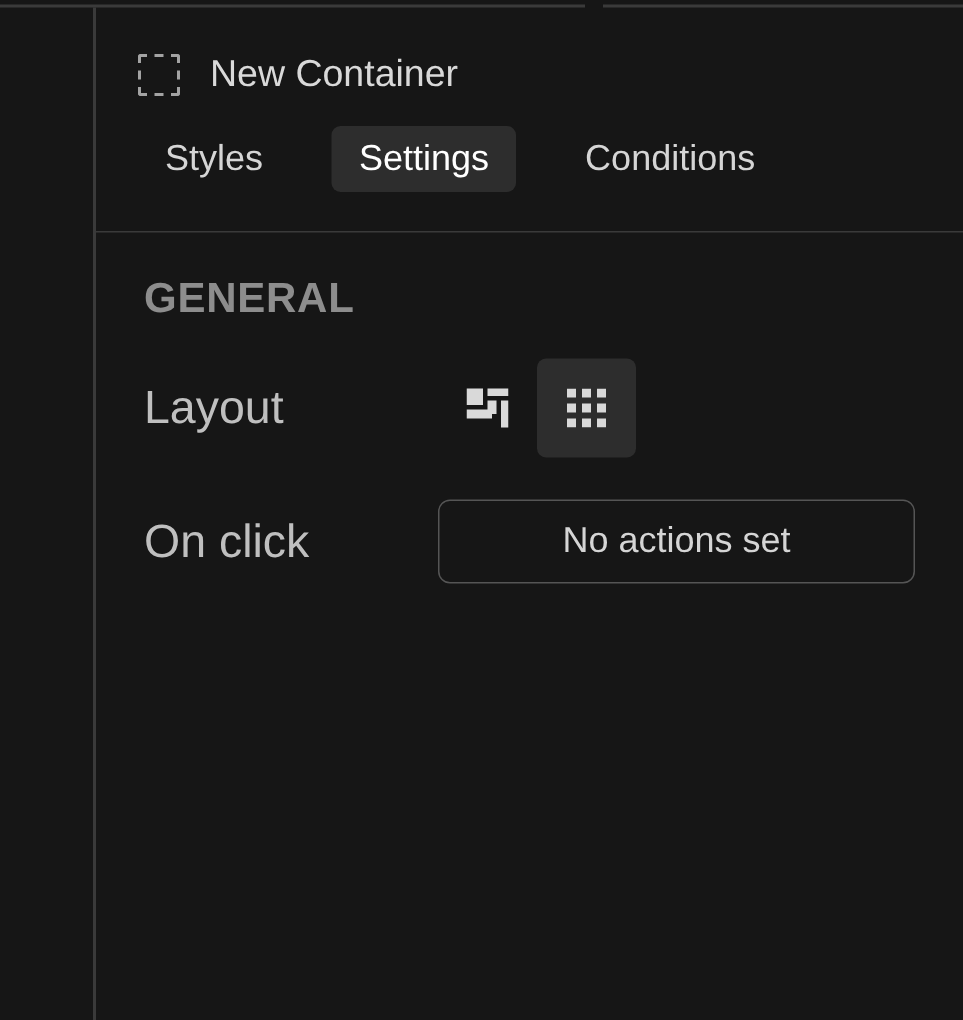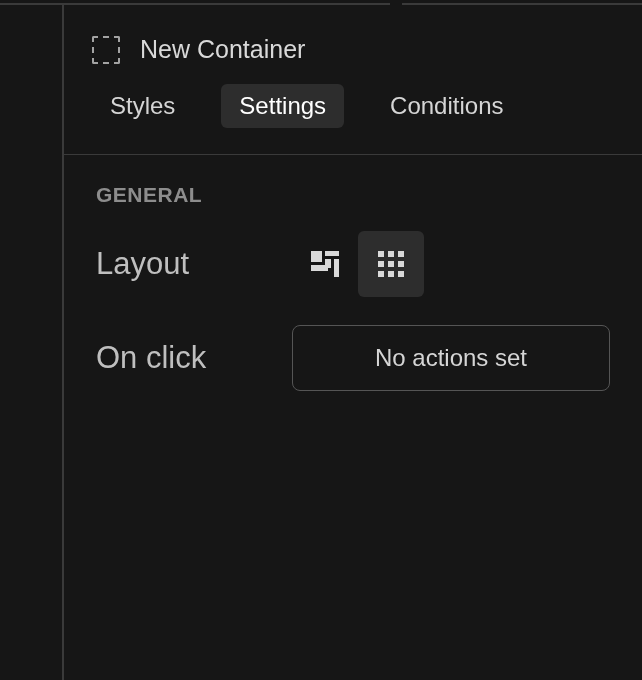--- a/index.html
+++ b/index.html
@@ -63,21 +63,21 @@
       color: #ffffff;
     }
     .divider {
       height: 1px;
       background: #3a3a3a;
     }
     .section {
       padding: 28px 32px 0 32px;
     }
     .section-title {
-      font-size: 21px;
+      font-size: 28px;
       font-weight: 600;
       color: #8d8d8d;
       letter-spacing: 0.5px;
       margin-bottom: 24px;
     }
     .row {
       display: flex;
       align-items: center;
       margin-bottom: 28px;
     }
@@ -98,21 +98,21 @@
       justify-content: center;
       border-radius: 6px;
       cursor: pointer;
     }
     .toggle-btn.active {
       background: #2d2d2d;
     }
     .action-button {
       flex: 1;
       max-width: 356px;
-      height: 66px;
+      height: 56px;
       border: 1px solid #555555;
       border-radius: 8px;
       display: flex;
       align-items: center;
       justify-content: center;
       font-size: 24px;
       color: #d5d5d5;
       cursor: pointer;
       background: transparent;
     }

